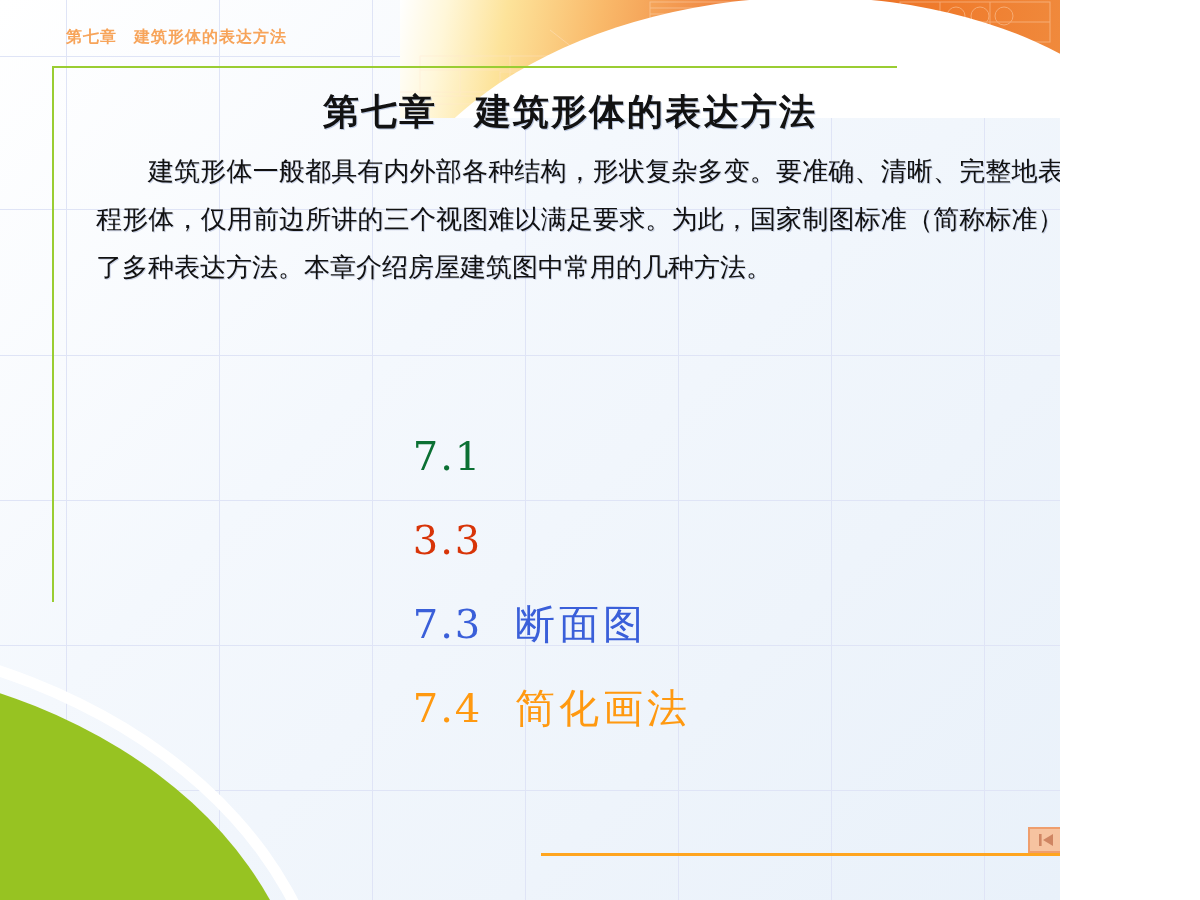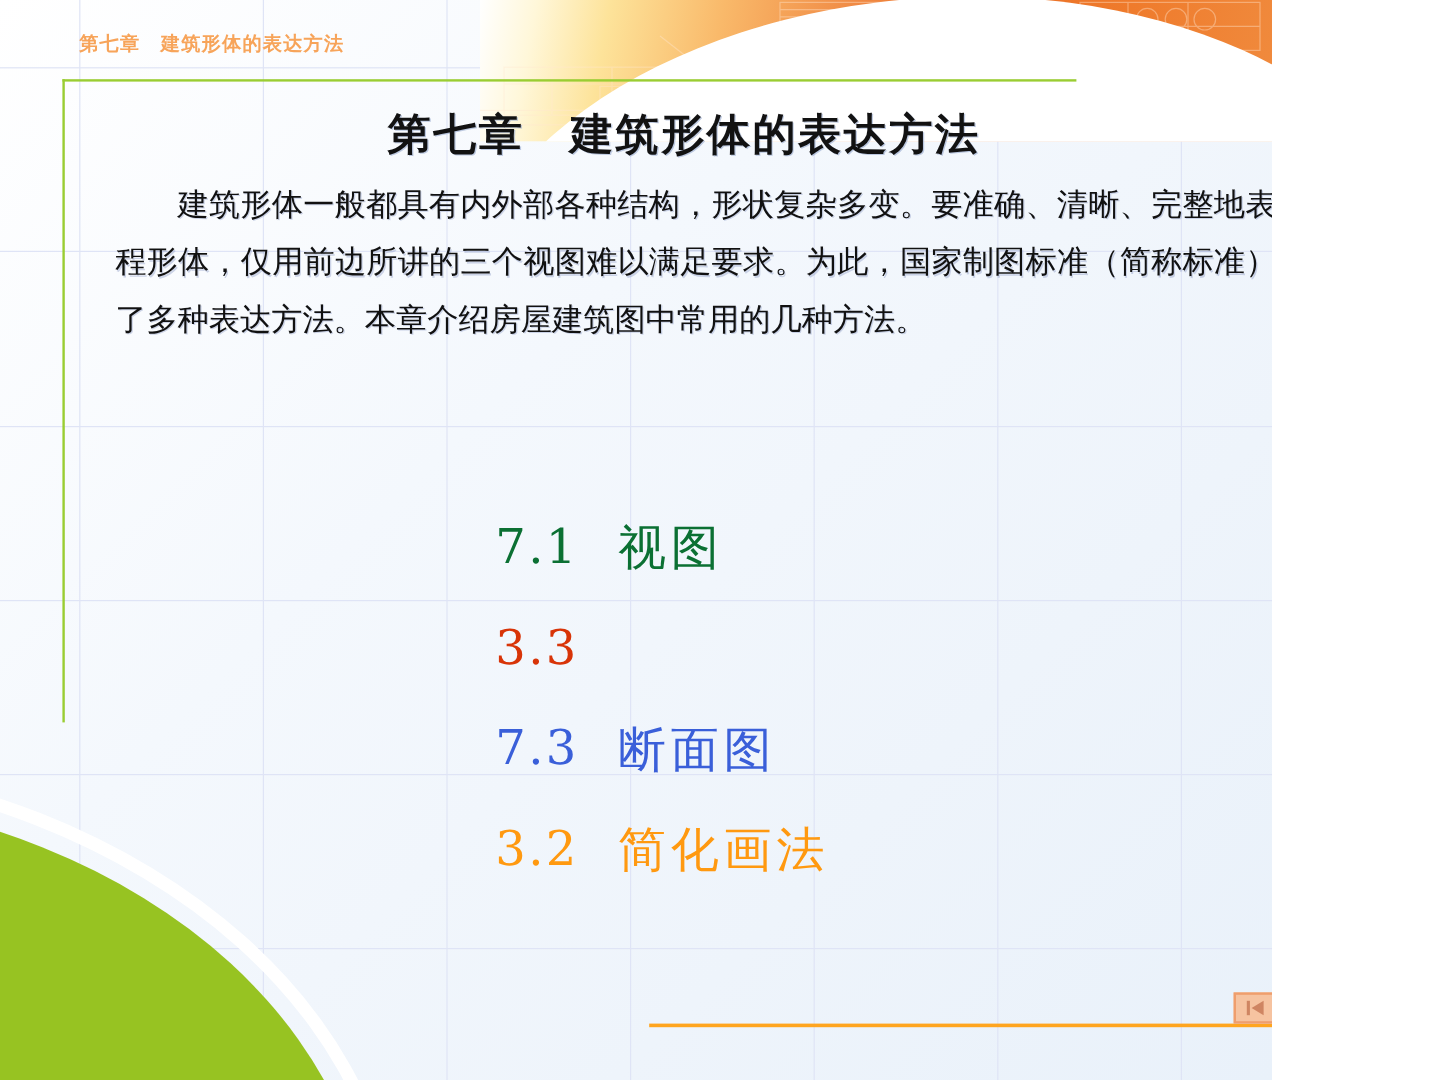--- a/index.html
+++ b/index.html
@@ -172,31 +172,30 @@
   <div class="orange-right"></div>
   <div class="orange-bottom"></div>
 
   <div class="title">第七章　建筑形体的表达方法</div>
 
   <div class="para">建筑形体一般都具有内外部各种结构，形状复杂多变。要准确、清晰、完整地表达工程形体，仅用前边所讲的三个视图难以满足要求。为此，国家制图标准（简称标准）规定了多种表达方法。本章介绍房屋建筑图中常用的几种方法。</div>
 
   <div class="toc">
     <div class="toc-item" style="color:#0b7033">
       <span class="toc-num">7.1</span>
-      <span class="toc-label">视图</span>
     </div>
     <div class="toc-item" style="color:#d83408">
       <span class="toc-num">3.3</span>
     </div>
     <div class="toc-item" style="color:#3a5fd9">
       <span class="toc-num">7.3</span>
       <span class="toc-label">断面图</span>
     </div>
     <div class="toc-item" style="color:#ff9910">
-      <span class="toc-num">3.2</span>
+      <span class="toc-num">7.4</span>
       <span class="toc-label">简化画法</span>
     </div>
   </div>
 
   <div class="nav">
     <div class="nav-btn" title="first">
       <svg width="20" height="14" viewBox="0 0 20 14">
         <rect x="3" y="1" width="2.6" height="12" fill="#cf8562"></rect>
         <polygon points="17,1 17,13 7,7" fill="#cf8562"></polygon>
       </svg>

